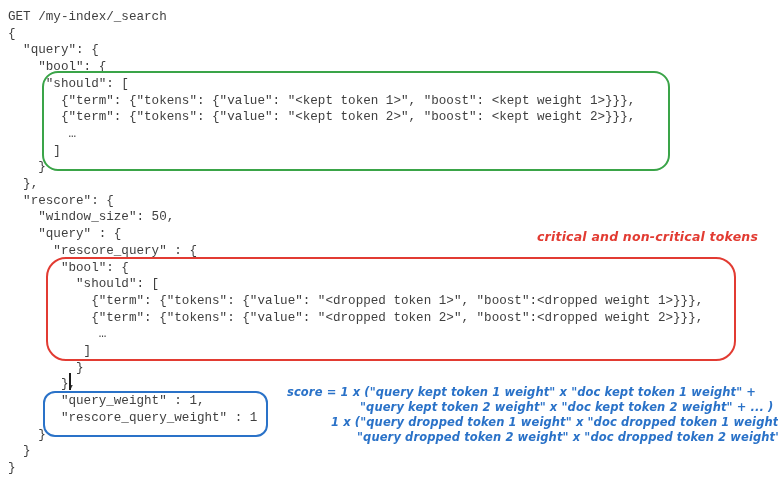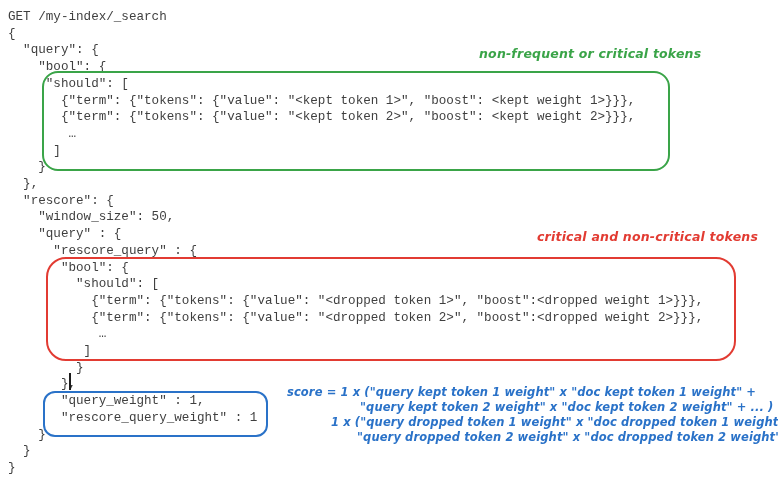--- a/index.html
+++ b/index.html
@@ -67,21 +67,20 @@
     }
   }
 }</pre>
 
   <div class="box box-kept" style="border-color: rgb(58, 164, 72);"></div>
 
   <div class="box box-dropped" style="border-color: rgb(226, 59, 50);"></div>
 
   <div class="box box-weights" style="border-color: rgb(42, 114, 200);"></div>
 
-  <div class="note note-kept" style="color: rgb(58, 164, 72);">non-frequent or critical tokens</div>
 
   <div class="note note-dropped" style="color: rgb(226, 59, 50);">critical and non-critical tokens</div>
 
   <div>
     <div class="fline f1" style="color: rgb(42, 114, 200);">score = 1 x ("query kept token 1 weight" x "doc kept token 1 weight" +</div>
     <div class="fline f2" style="color: rgb(42, 114, 200);">"query kept token 2 weight" x "doc kept token 2 weight" + ... ) +</div>
     <div class="fline f3" style="color: rgb(42, 114, 200);">1 x ("query dropped token 1 weight" x "doc dropped token 1 weight" +</div>
     <div class="fline f4" style="color: rgb(42, 114, 200);">"query dropped token 2 weight" x "doc dropped token 2 weight" + ... )</div>
   </div>
 

